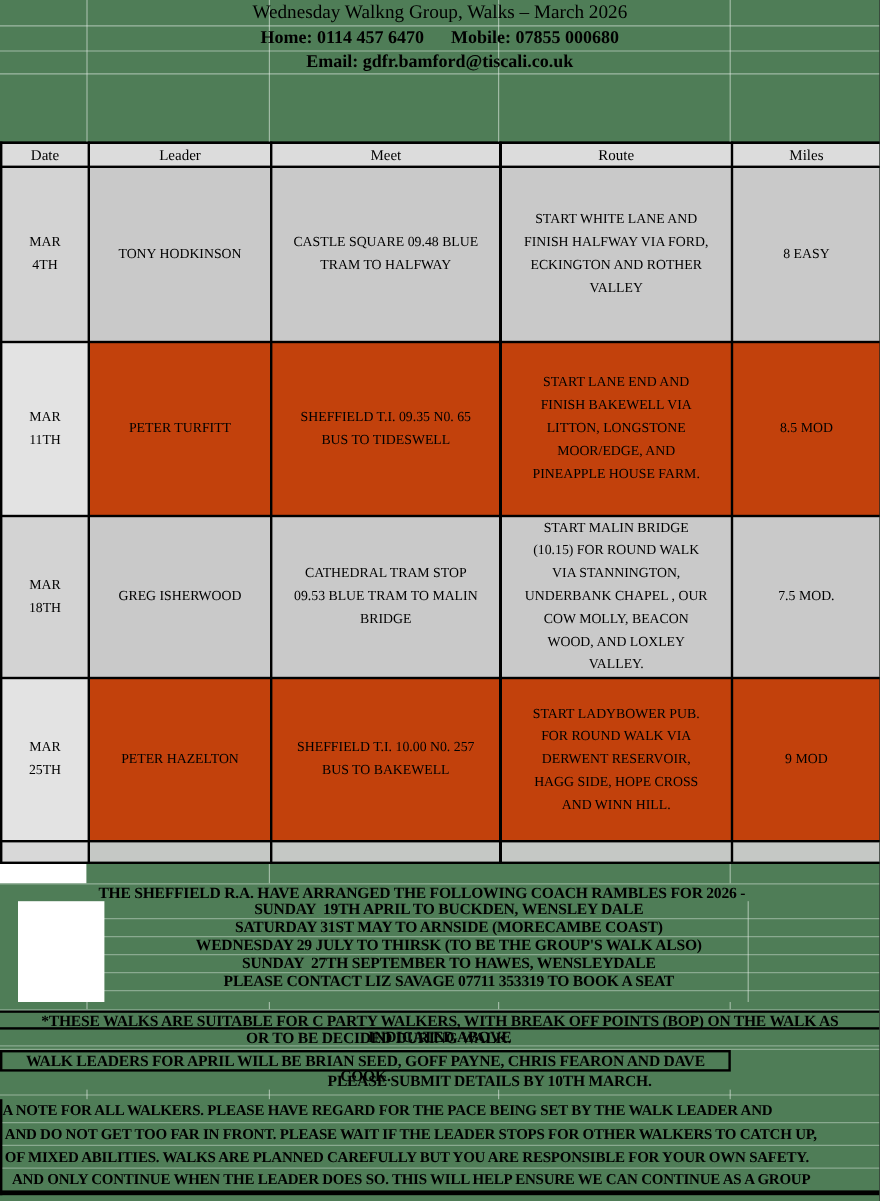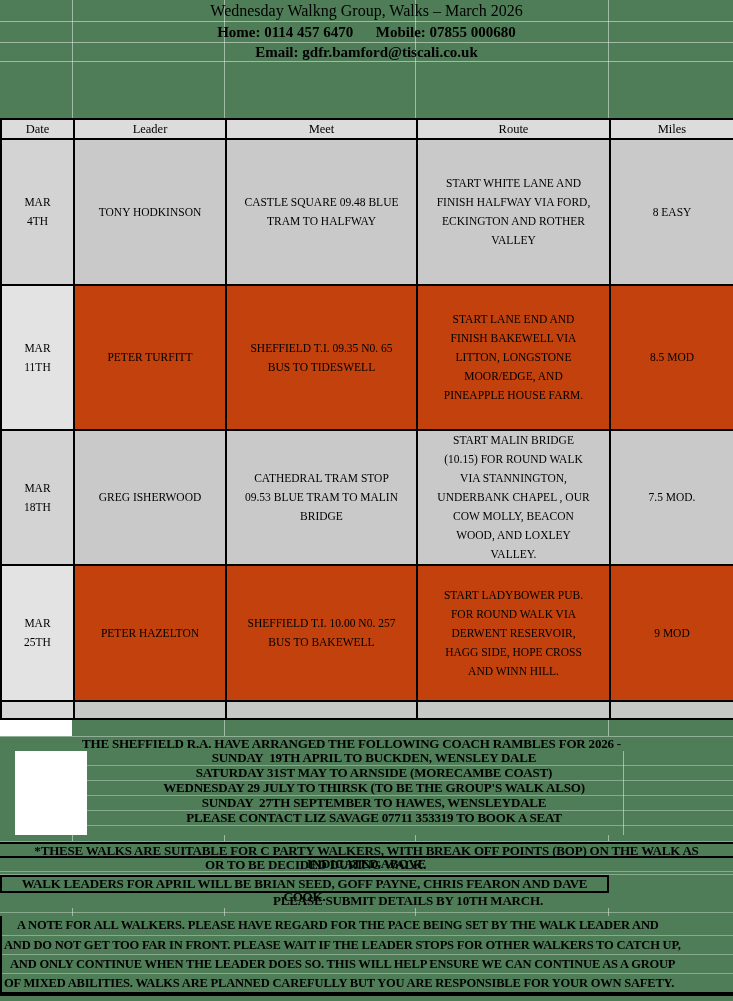--- a/index.html
+++ b/index.html
@@ -50,21 +50,21 @@
   .suit-box{height:16px;line-height:13px;border-top:2px solid #000;border-bottom:2px solid #000;}
   .suit-2{height:14px;line-height:13px;padding-right:102px;border-bottom:1px solid rgba(228,237,230,.4);}
   .tiny-gap{height:3px;border-bottom:1px solid rgba(228,237,230,.4);}
   .leaders-box{width:609px;height:18px;line-height:13px;border:2px solid #000;}
   .submit{height:15px;line-height:15px;padding-left:83px;}
   .thin-rows{height:8px;position:relative;}
   .thin-rows .mid{position:absolute;left:0;right:0;top:4px;height:1px;background:rgba(228,237,230,.4);}
   .pace-box{height:80px;border-left:2px solid #000;border-bottom:4px solid #000;}
   .pace-line{height:19px;line-height:18px;font-weight:bold;font-size:12.5px;white-space:pre;text-align:left;letter-spacing:-0.2px;}
   .pace-line + .pace-line{border-top:1px solid rgba(228,237,230,.4);}
-  .p0{padding-left:15px}.p1{padding-left:2px}.p2{padding-left:8px}.p3{padding-left:2px}
+  .p0{}.p1{padding-left:2px}.p2{padding-left:8px}.p3{padding-left:2px}
 </style>
 </head>
 <body>
 
 <div class="page">
 
   <div class="sheet-header">
     <span class="vline v1"></span>
     <span class="vline v2"></span>
     <span class="vline v3"></span>
@@ -175,18 +175,18 @@
     <div class="thin-rows">
       <span class="mid"></span>
       <span class="vline v1" style="position:absolute;top:0;bottom:0;"></span>
       <span class="vline v2" style="position:absolute;top:0;bottom:0;"></span>
       <span class="vline v3" style="position:absolute;top:0;bottom:0;"></span>
       <span class="vline v4" style="position:absolute;top:0;bottom:0;"></span>
     </div>
     <div class="pace-box">
       <div class="pace-line p0">A NOTE FOR ALL WALKERS. PLEASE HAVE REGARD FOR THE PACE BEING SET BY THE WALK LEADER AND</div>
       <div class="pace-line p1">AND DO NOT GET TOO FAR IN FRONT. PLEASE WAIT IF THE LEADER STOPS FOR OTHER WALKERS TO CATCH UP,</div>
+      <div class="pace-line p3">OF MIXED ABILITIES. WALKS ARE PLANNED CAREFULLY BUT YOU ARE RESPONSIBLE FOR YOUR OWN SAFETY.</div>
       <div class="pace-line p2">AND ONLY CONTINUE WHEN THE LEADER DOES SO. THIS WILL HELP ENSURE WE CAN CONTINUE AS A GROUP</div>
-      <div class="pace-line p3">OF MIXED ABILITIES. WALKS ARE PLANNED CAREFULLY BUT YOU ARE RESPONSIBLE FOR YOUR OWN SAFETY.</div>
     </div>
   </div>
 
 </div>
 
 </body></html>

